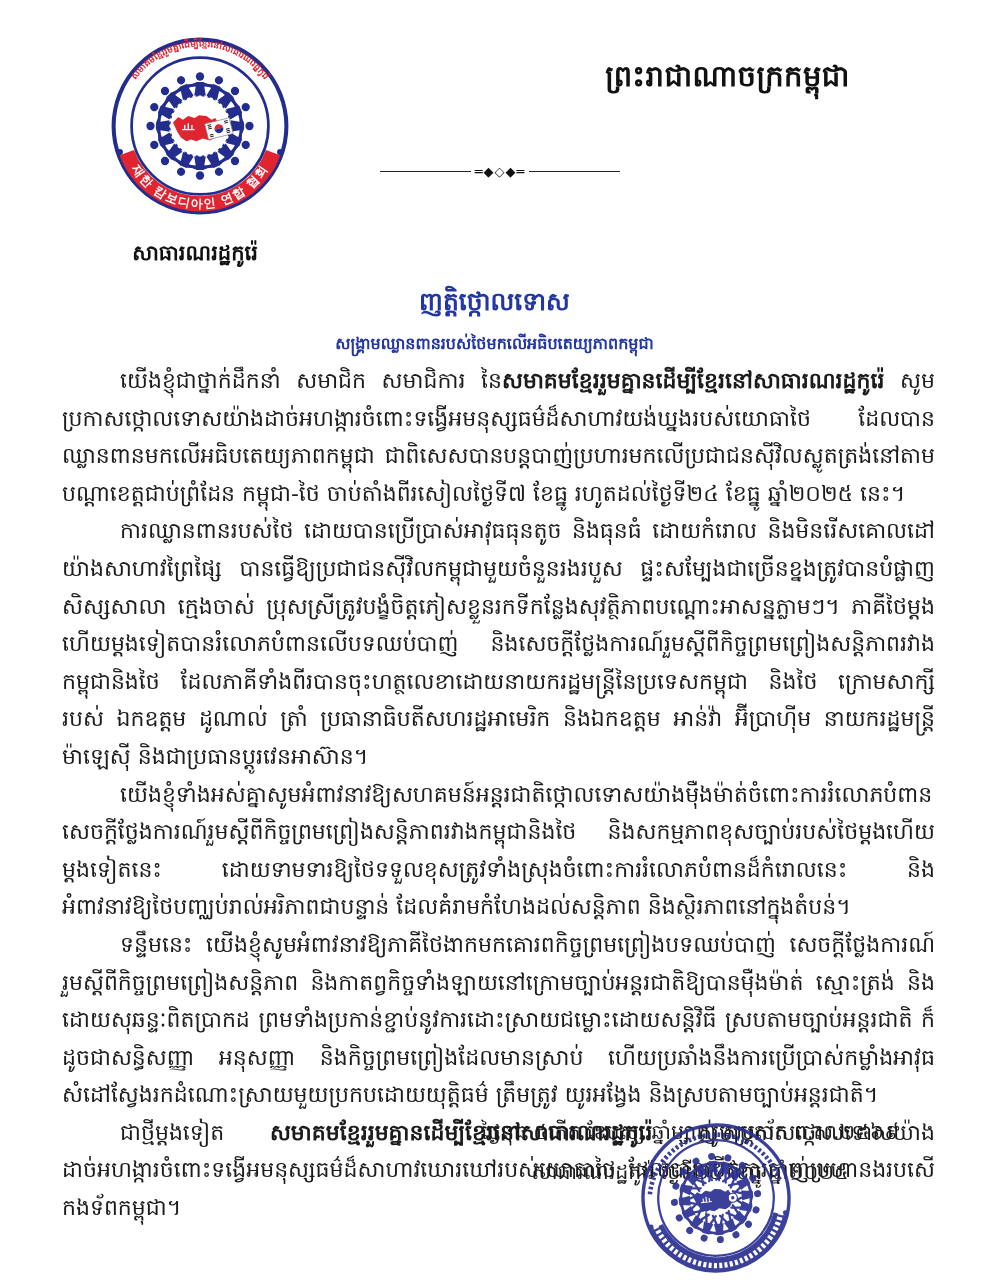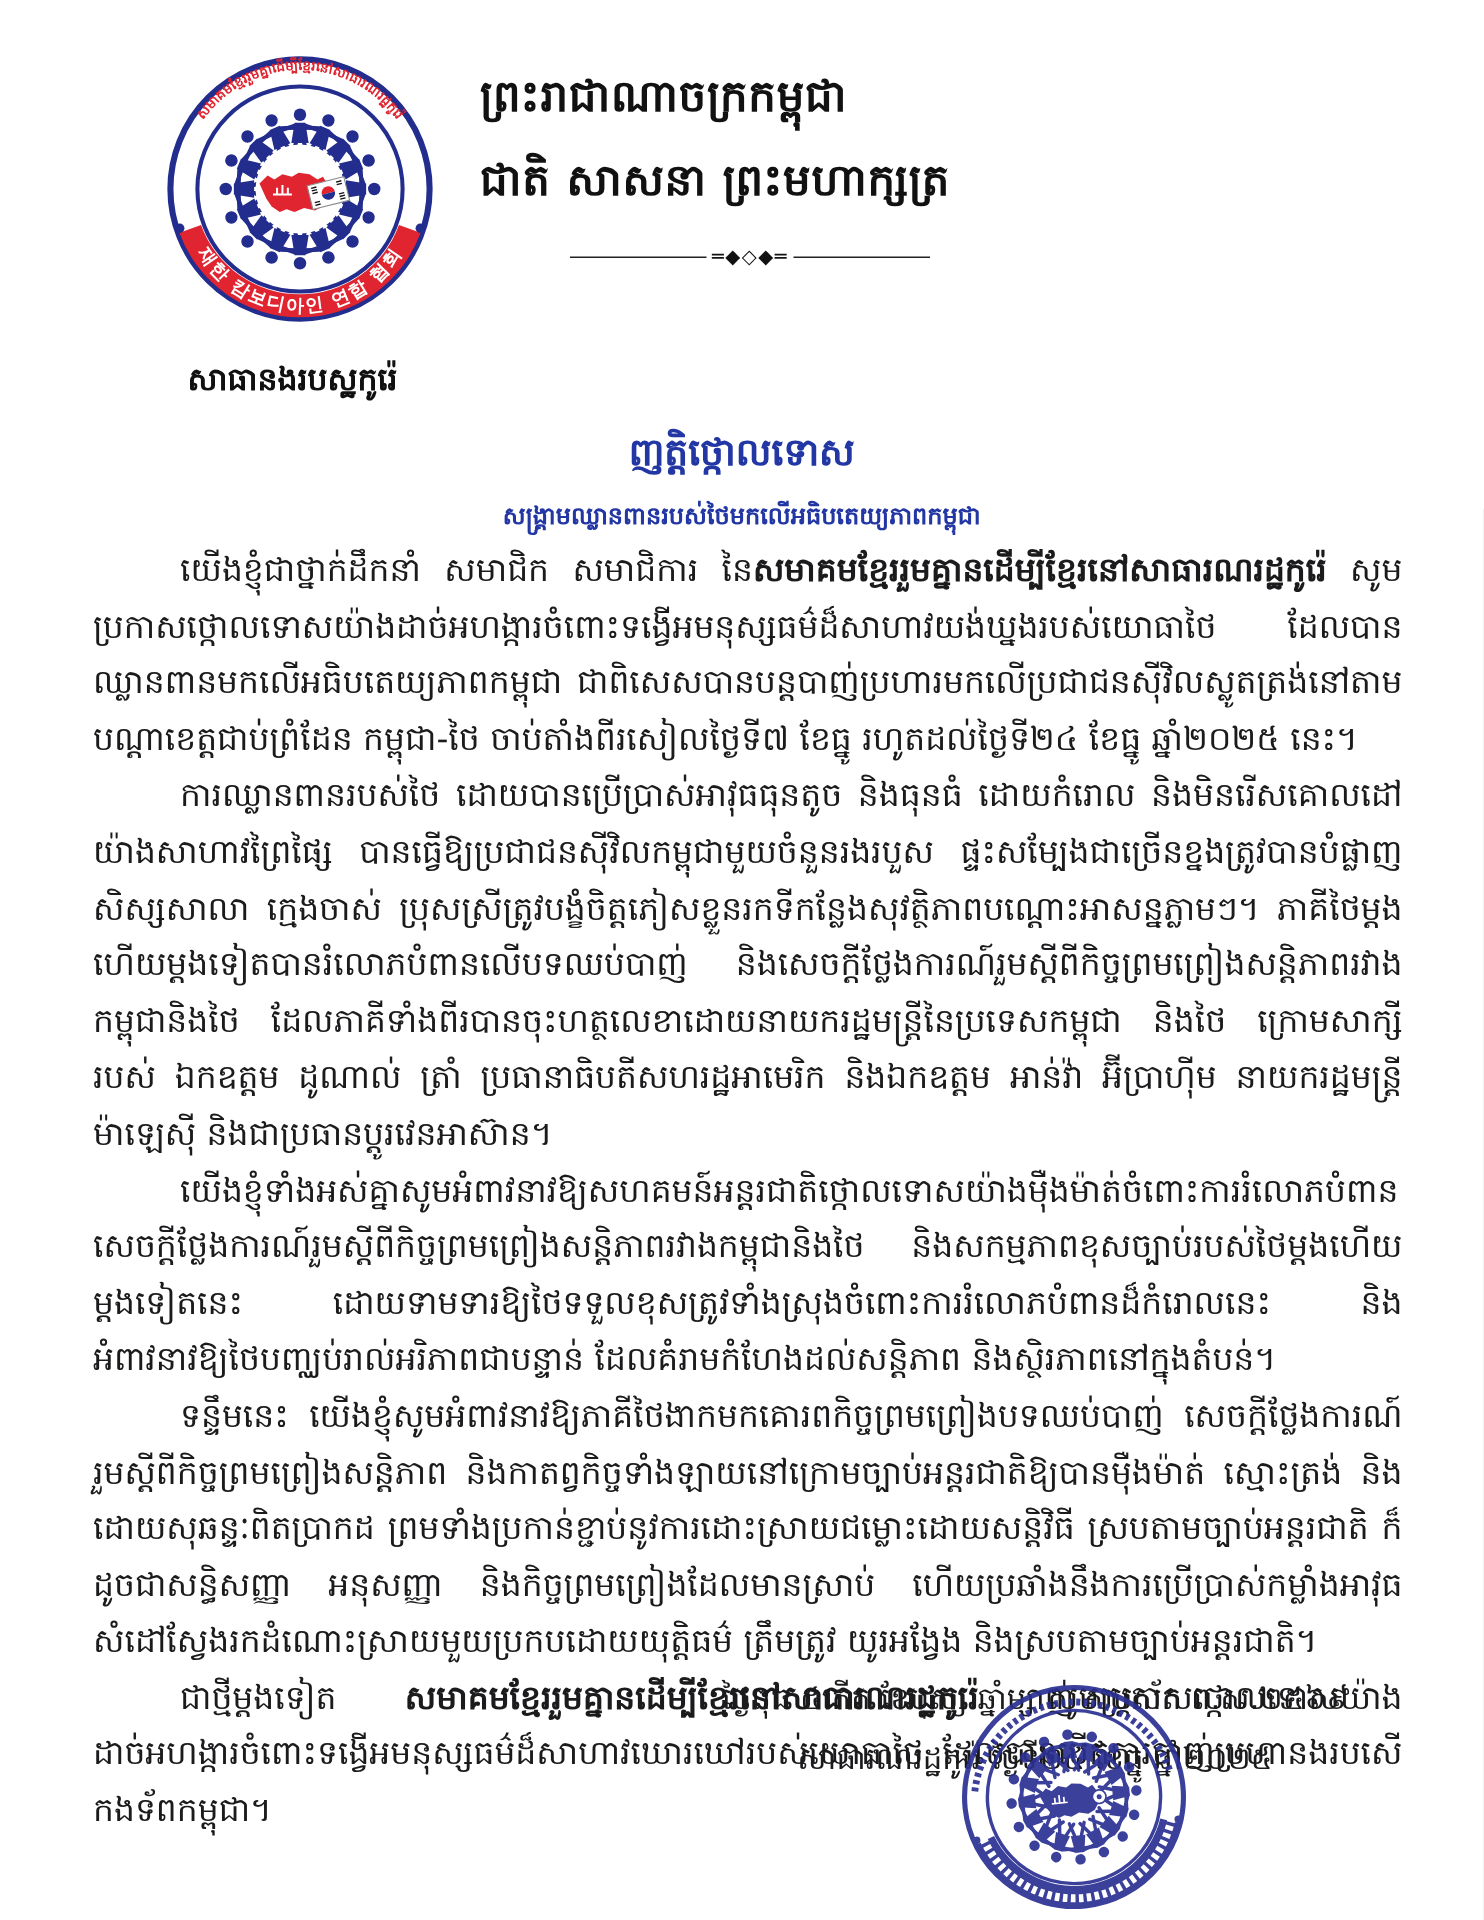--- a/index.html
+++ b/index.html
@@ -6,21 +6,21 @@
   .page{
     position:relative;
     width:989px;height:1280px;
     background:#ffffff;
     overflow:hidden;
     font-family:"DejaVu Sans","Liberation Sans",sans-serif;
     color:#1d1d1f;
   }
   
   .logo{position:absolute;left:110px;top:36px;width:180px;height:180px;}
-  .kingdom{position:absolute;left:320px;top:36px;width:530px;text-align:left;}
+  .kingdom{position:absolute;left:320px;top:48px;width:530px;text-align:right;}
   .kingdom .k1,.kingdom .k2{
     font-weight:bold;font-size:29px;line-height:56px;color:#111111;
     letter-spacing:.5px;
   }
   .divider{
     position:absolute;left:380px;top:164px;width:240px;
     display:flex;align-items:center;justify-content:center;color:#111;
   }
   .divider .line{flex:1;border-top:1.6px solid #222;}
   .divider .orn{font-size:13px;padding:0 4px;letter-spacing:1px;}
@@ -106,31 +106,30 @@
     <g transform="rotate(-14 121 103)">
       <rect x="107" y="94" width="28" height="18" fill="#ffffff" stroke="#8a8a8a" stroke-width="0.8"></rect>
       <path d="M116,103 a5,5 0 0 1 10,0 z" fill="#e02531"></path>
       <path d="M126,103 a5,5 0 0 1 -10,0 z" fill="#232d8d"></path>
       <path d="M109.5,96.5 h4 M109.5,98.5 h4 M109.5,100.5 h4 M128.5,105.5 h4 M128.5,107.5 h4 M128.5,109.5 h4 M128.5,96.5 h4 M128.5,98.5 h4 M109.5,107.5 h4 M109.5,109.5 h4" stroke="#111" stroke-width="1"></path>
     </g>
   </svg>
 
   <div class="kingdom">
     <div class="k1">ព្រះរាជាណាចក្រកម្ពុជា</div>
-    <div class="k2">ជាតិ សាសនា ព្រះមហាក្សត្រ</div>
   </div>
 
   <div class="divider">
     <span class="line"></span>
     <span class="orn">═◆◇◆═</span>
     <span class="line"></span>
   </div>
 
   <div class="org-name">
-    <div>សាធានងរបស្ឋកូរ៉េ</div>
+    <div>សាធារណរដ្ឋកូរ៉េ</div>
   </div>
 
   <div class="doc-title">
     <div class="t1">ញត្តិថ្កោលទោស</div>
     <div class="t2">សង្គ្រាមឈ្លានពានរបស់ថៃមកលើអធិបតេយ្យភាពកម្ពុជា</div>
   </div>
 
   <div class="body-text">
     <p><span>យើងខ្ញុំជាថ្នាក់ដឹកនាំ សមាជិក សមាជិការ នៃ</span><span class="bold">សមាគមខ្មែររួមគ្នានដើម្បីខ្មែរនៅសាធារណរដ្ឋកូរ៉េ</span><span> សូមប្រកាសថ្កោលទោសយ៉ាងដាច់អហង្ការចំពោះទង្វើអមនុស្សធម៌ដ៏សាហាវយង់ឃ្នងរបស់យោធាថៃ ដែលបានឈ្លានពានមកលើអធិបតេយ្យភាពកម្ពុជា ជាពិសេសបានបន្តបាញ់ប្រហារមកលើប្រជាជនស៊ីវិលស្លូតត្រង់នៅតាមបណ្តាខេត្តជាប់ព្រំដែន កម្ពុជា-ថៃ ចាប់តាំងពីរសៀលថ្ងៃទី៧ ខែធ្នូ រហូតដល់ថ្ងៃទី២៤ ខែធ្នូ ឆ្នាំ២០២៥ នេះ។</span></p>
     <p><span>ការឈ្លានពានរបស់ថៃ ដោយបានប្រើប្រាស់អាវុធធុនតូច និងធុនធំ ដោយកំរោល និងមិនរើសគោលដៅយ៉ាងសាហាវព្រៃផ្សៃ បានធ្វើឱ្យប្រជាជនស៊ីវិលកម្ពុជាមួយចំនួនរងរបួស ផ្ទះសម្បែងជាច្រើនខ្នងត្រូវបានបំផ្លាញ សិស្សសាលា ក្មេងចាស់ ប្រុសស្រីត្រូវបង្ខំចិត្តភៀសខ្លួនរកទីកន្លែងសុវត្ថិភាពបណ្តោះអាសន្នភ្លាមៗ។ ភាគីថៃម្តងហើយម្តងទៀតបានរំលោភបំពានលើបទឈប់បាញ់ និងសេចក្តីថ្លែងការណ៍រួមស្តីពីកិច្ចព្រមព្រៀងសន្តិភាពរវាងកម្ពុជានិងថៃ ដែលភាគីទាំងពីរបានចុះហត្ថលេខាដោយនាយករដ្ឋមន្ត្រីនៃប្រទេសកម្ពុជា និងថៃ ក្រោមសាក្សីរបស់ ឯកឧត្តម ដូណាល់ ត្រាំ ប្រធានាធិបតីសហរដ្ឋអាមេរិក និងឯកឧត្តម អាន់វ៉ា អ៊ីប្រាហ៊ីម នាយករដ្ឋមន្ត្រីម៉ាឡេស៊ី និងជាប្រធានប្តូរវេនអាស៊ាន។</span></p>

